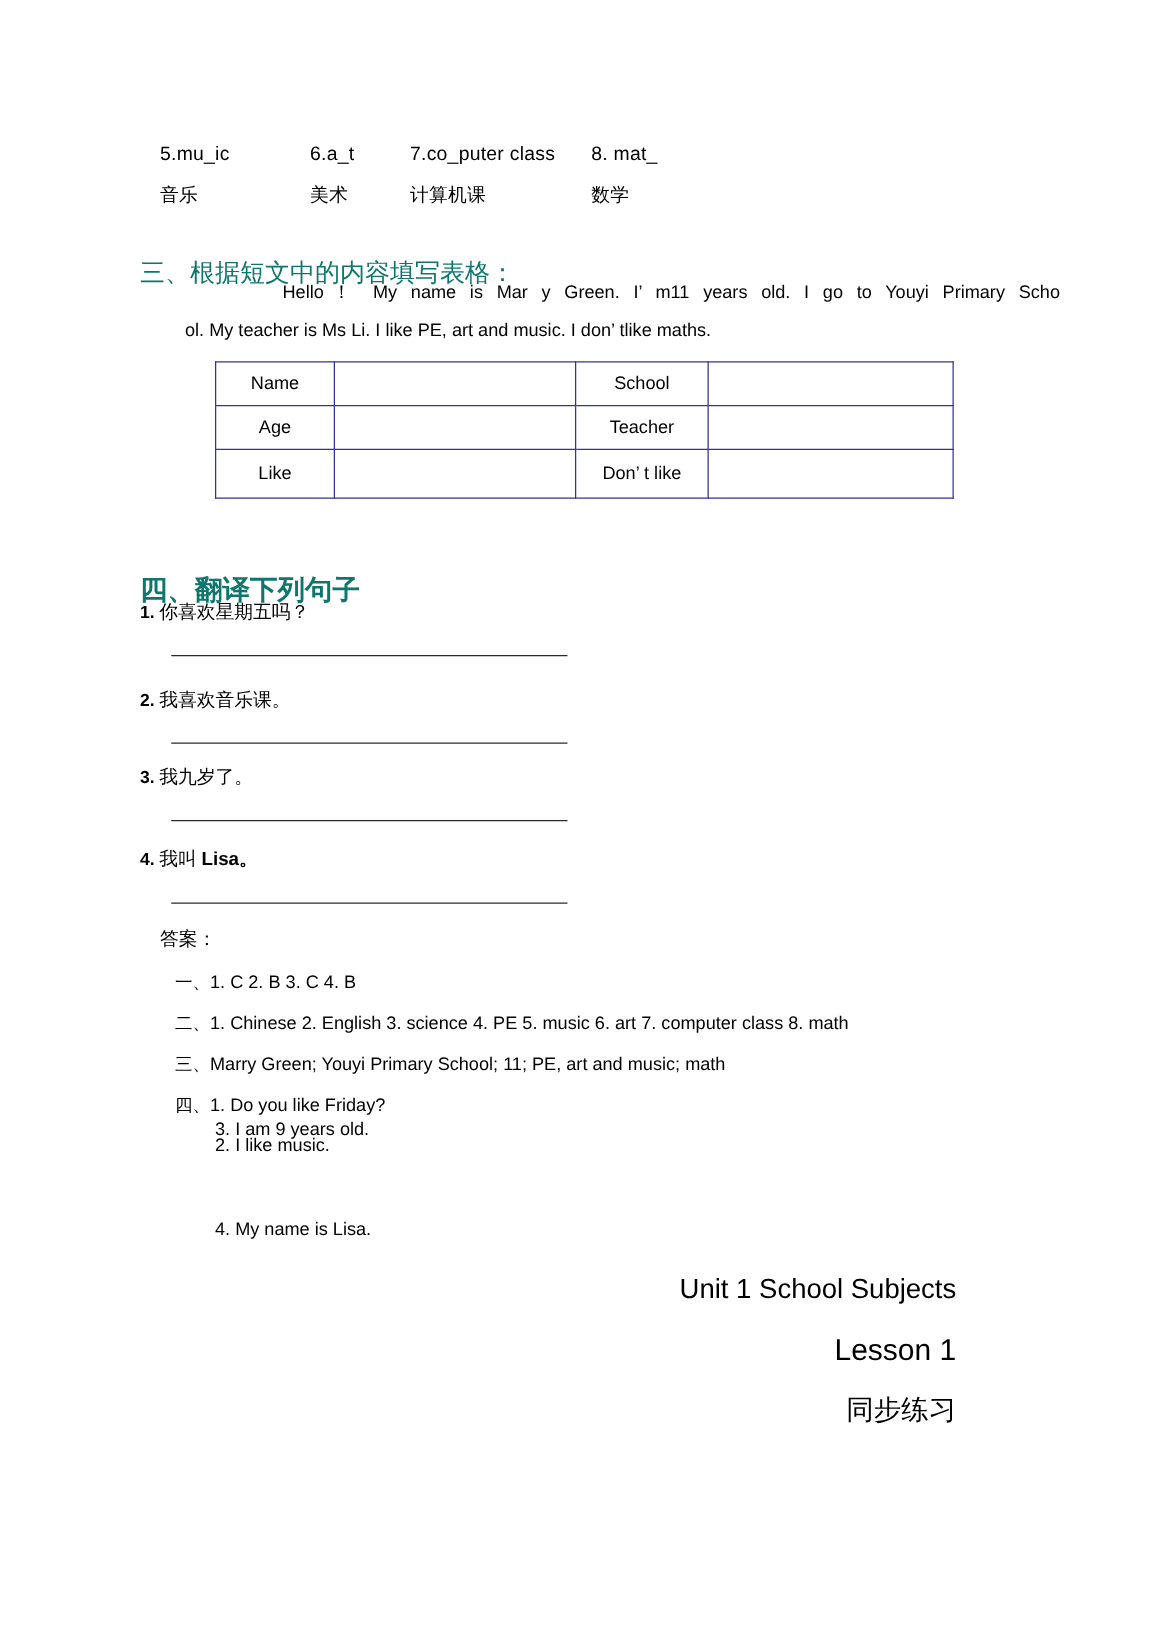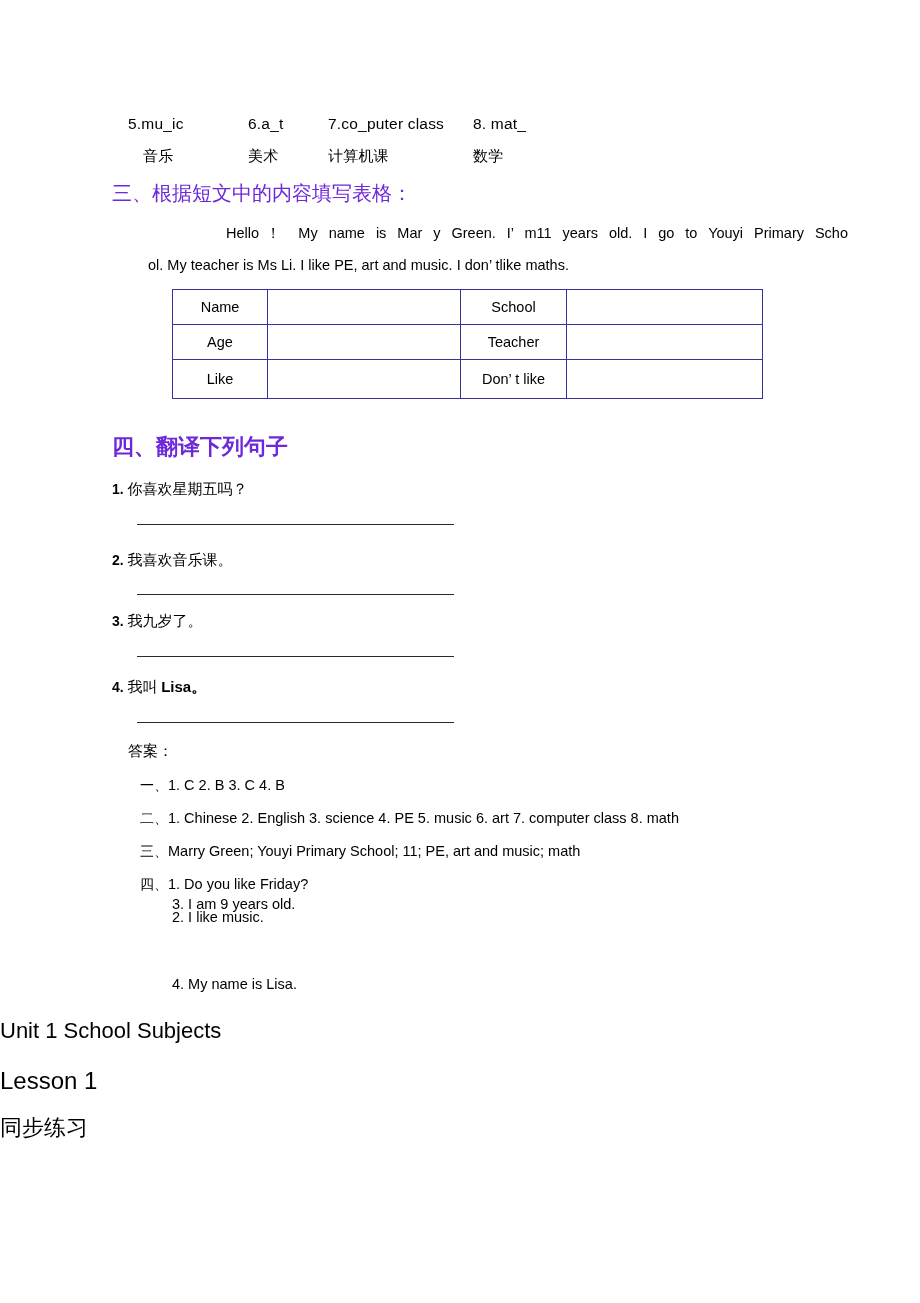--- a/index.html
+++ b/index.html
@@ -35,22 +35,23 @@
   .fill-row-en { top: 115px; }
   .fill-row-cn { top: 147px; font-size: 15px; }
   .fill-cell { position: absolute; white-space: nowrap; }
 
   
   .sec-heading {
     position: absolute;
     left: 112px;
     font-family: "Liberation Serif", "DejaVu Serif", serif;
     font-size: 20px;
-    color: #6d28d9;
-    white-space: nowrap;
+    color: #0f766e;
+    white-space: nowrap;
+    margin-top: 25px;
   }
   .sec-heading-3 { top: 180px; }
   .sec-heading-4 { top: 432px; font-weight: bold; font-size: 22px; }
   .sec-heading-1b { top: 1158px; }
   .passage-line {
     position: absolute;
     white-space: nowrap;
     font-size: 14.5px;
     margin-left: 36px;
   }
@@ -130,22 +131,23 @@
     left: 172px;
     font-size: 14.5px;
     white-space: nowrap;
   }
 
   
   .doc-title {
     position: absolute;
     left: 0;
     width: 748px;
-    text-align: left;
-    white-space: nowrap;
+    text-align: right;
+    white-space: nowrap;
+    padding-left: 17px;
   }
   .title-unit {
     top: 1018px;
     font-size: 22px;
   }
   .title-lesson {
     top: 1067px;
     font-size: 24px;
   }
   .title-cn {
@@ -160,21 +162,21 @@
 <div class="page">
 
   <div class="fill-row fill-row-en">
     <span class="fill-cell" style="left:0px;">5.mu_ic</span>
     <span class="fill-cell" style="left:120px;">6.a_t</span>
     <span class="fill-cell" style="left:200px;">7.co_puter  class</span>
     <span class="fill-cell" style="left:345px;">8. mat_</span>
   </div>
 
   <div class="fill-row fill-row-cn serif-cn">
-    <span class="fill-cell" style="left:0px;margin-left:15px;">音乐</span>
+    <span class="fill-cell" style="left:0px;">音乐</span>
     <span class="fill-cell" style="left:120px;">美术</span>
     <span class="fill-cell" style="left:200px;">计算机课</span>
     <span class="fill-cell" style="left:345px;">数学</span>
   </div>
 
   <div class="sec-heading sec-heading-3">三、根据短文中的内容填写表格：</div>
 
   <div class="passage-line" style="left:112px; top:224px; width:700px; text-align:justify; text-align-last:justify; white-space:normal; text-indent:78px;">Hello！  My  name  is Mar y  Green.  I’ m11  years  old.  I go  to  Youyi  Primary  Scho</div>
   <div class="passage-line" style="left:112px; top:257px;">ol.  My  teacher  is  Ms  Li. I  like  PE, art  and   music.  I  don’ tlike  maths.</div>
 

